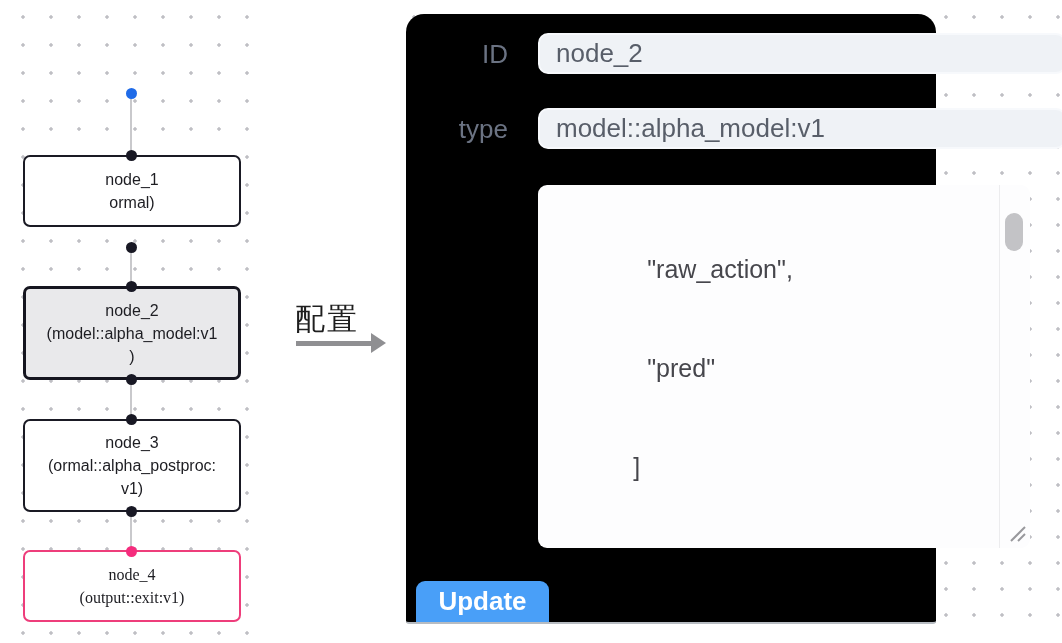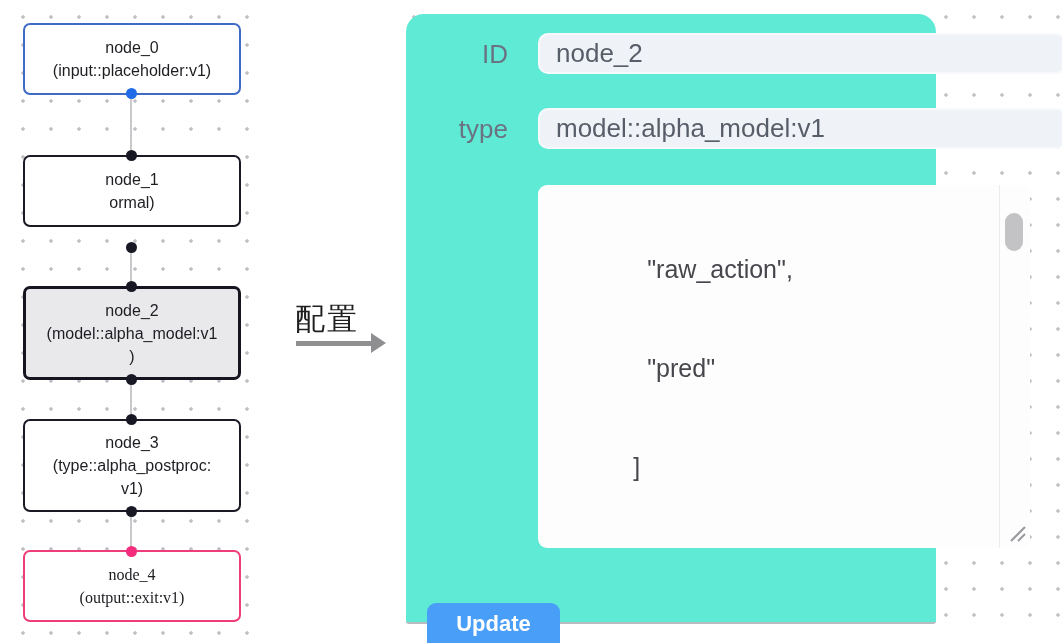--- a/index.html
+++ b/index.html
@@ -29,73 +29,69 @@
   .handle{position:absolute;left:126px;width:11px;height:11px;border-radius:50%;}
   .h-blue{background:#1f6be8;} .h-dark{background:#181824;} .h-pink{background:#f52c7d;}
 
   
   #anno-label{position:absolute;left:295px;top:299px;font-size:30px;color:#1f1f1f;letter-spacing:2px;}
   #anno-arrow-shaft{position:absolute;left:296px;top:341px;width:77px;height:5px;background:#8f8f92;}
   #anno-arrow-head{position:absolute;left:371px;top:333px;width:0;height:0;
         border-left:15px solid #8f8f92;border-top:10.5px solid transparent;border-bottom:10.5px solid transparent;}
 
   
-  #panel{position:absolute;left:406px;top:14px;width:530px;height:608px;background:#5eead4;
+  #panel{position:absolute;left:406px;top:14px;width:530px;height:608px;background:#000000;
          border-radius:18px 18px 3px 3px;border-bottom:2px solid #b7bcc2;box-sizing:content-box;}
   .field-label{position:absolute;left:0;width:102px;text-align:right;color:#6b7383;font-size:26px;}
   #label-id{top:25px;}
   #label-type{top:100px;}
   #label-config{top:183px;}
   .panel-input{position:absolute;left:132px;width:492px;height:37px;background:#eff2f6;
          border:2px solid #f7f9fc;border-radius:10px;color:#585e69;font-size:26px;
          padding:0 16px;box-sizing:content-box;font-family:"Liberation Sans",sans-serif;outline:none;}
   #input-id{top:19px;}
   #input-type{top:94px;}
 
   #config-box{position:absolute;left:132px;top:171px;width:492px;height:363px;background:#fdfdfe;
          border-radius:9px;overflow:hidden;}
   #config-text{position:absolute;left:12px;top:2px;font-size:25px;line-height:33px;color:#46464c;
          white-space:pre;}
   #config-scroll-track{position:absolute;left:461px;top:0;width:1px;height:363px;background:#ececee;}
   #config-scroll-thumb{position:absolute;left:467px;top:28px;width:18px;height:38px;border-radius:9px;background:#c3c3c6;}
   #config-resize{position:absolute;left:470px;top:340px;}
 
-  #update-btn{position:absolute;left:21px;top:567px;width:133px;height:41px;background:#499ff8;
-         border:none;border-radius:9px 9px 0 0;color:#ffffff;font-size:22px;font-weight:bold;
-         display:flex;align-items:center;justify-content:center;font-family:"Liberation Sans",sans-serif;margin-top:22px;}
+  #update-btn{position:absolute;left:10px;top:567px;width:133px;height:41px;background:#499ff8;
+         border:none;border-radius:9px 9px 0 0;color:#ffffff;font-size:26px;font-weight:bold;
+         display:flex;align-items:center;justify-content:center;font-family:"Liberation Sans",sans-serif;}
 </style>
 </head>
 <body>
 
 <div id="stage">
 
   <div class="dots" id="dots-left"></div>
   <div class="dots" id="dots-right"></div>
 
   <div class="edge e0"></div>
   <div class="edge e1"></div>
   <div class="edge e2"></div>
   <div class="edge e3"></div>
 
-  <div class="node n0">
-    <div>node_0</div>
-    <div>(input::placeholder:v1)</div>
-  </div>
   <div class="node n1">
     <div>node_1</div>
     <div>ormal)</div>
   </div>
   <div class="node n2">
     <div>node_2</div>
     <div>(model::alpha_model:v1</div>
     <div>)</div>
   </div>
   <div class="node n3">
     <div>node_3</div>
-    <div>(type::alpha_postproc:</div>
+    <div>(ormal::alpha_postproc:</div>
     <div>v1)</div>
   </div>
   <div class="node n4">
     <div>node_4</div>
     <div>(output::exit:v1)</div>
   </div>
 
   <div class="handle h-blue" style="top:88px;"></div>
   <div class="handle h-dark" style="top:150px;"></div>
   <div class="handle h-dark" style="top:242px;"></div>

